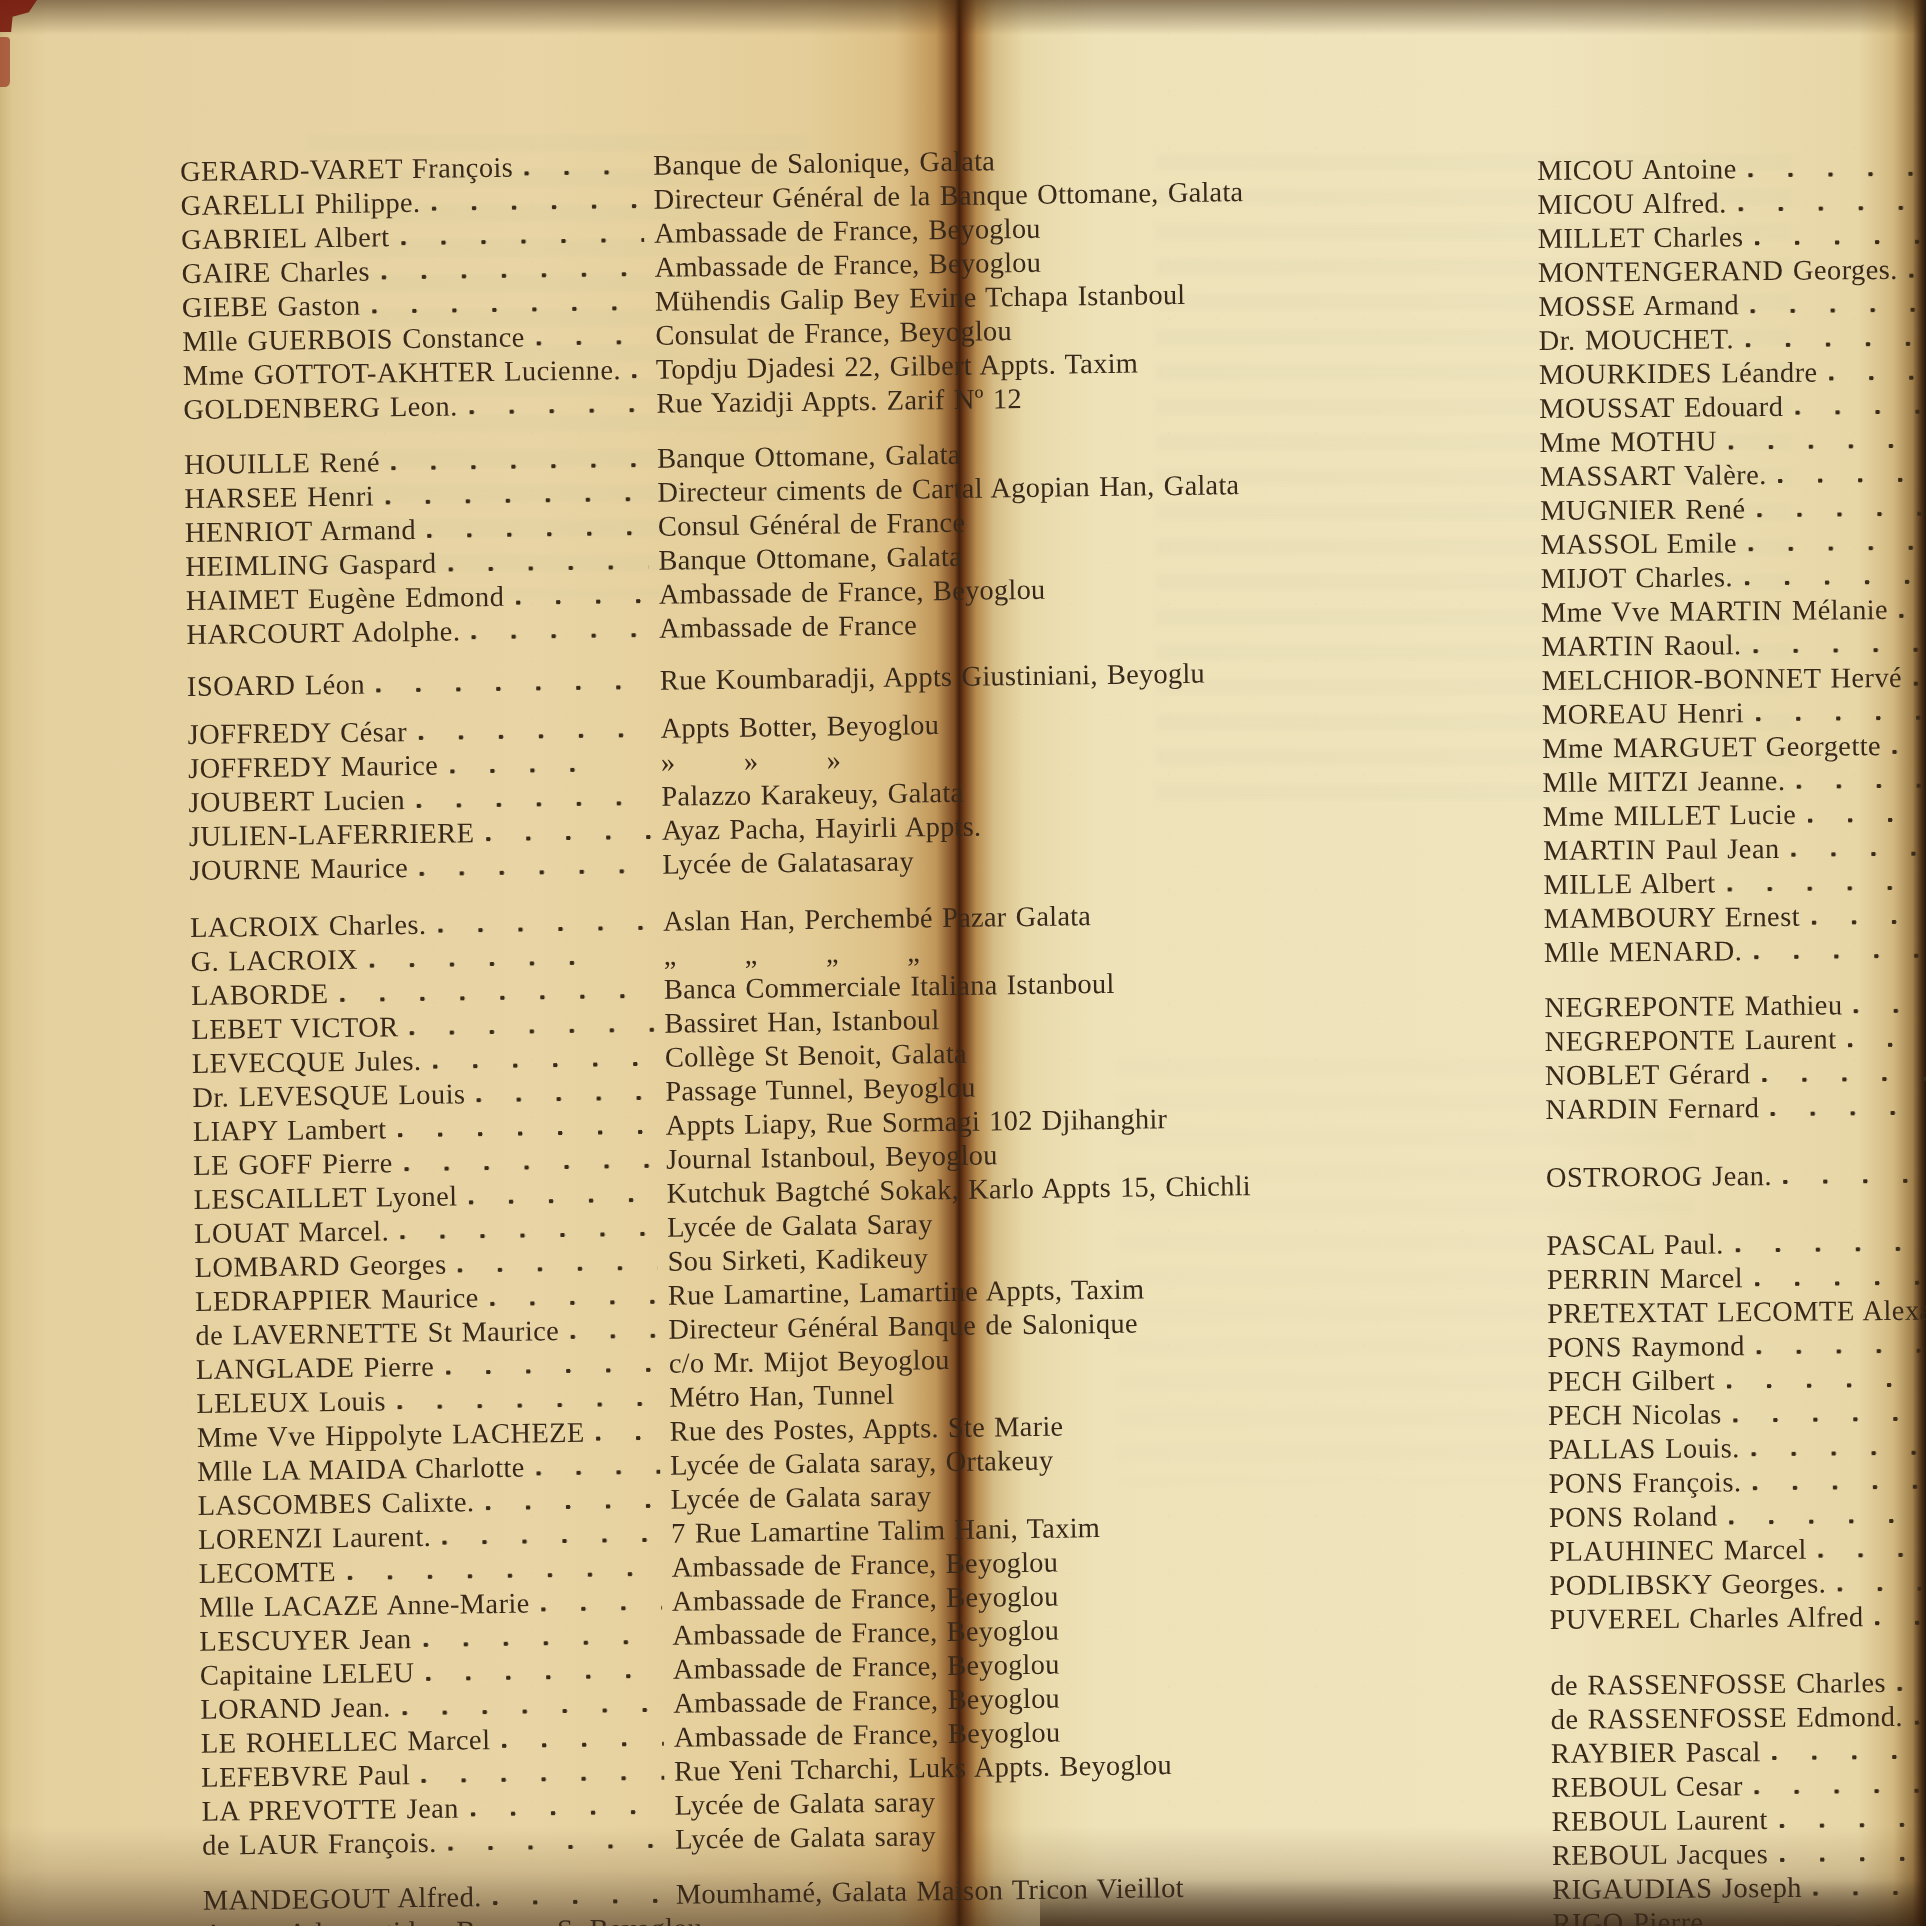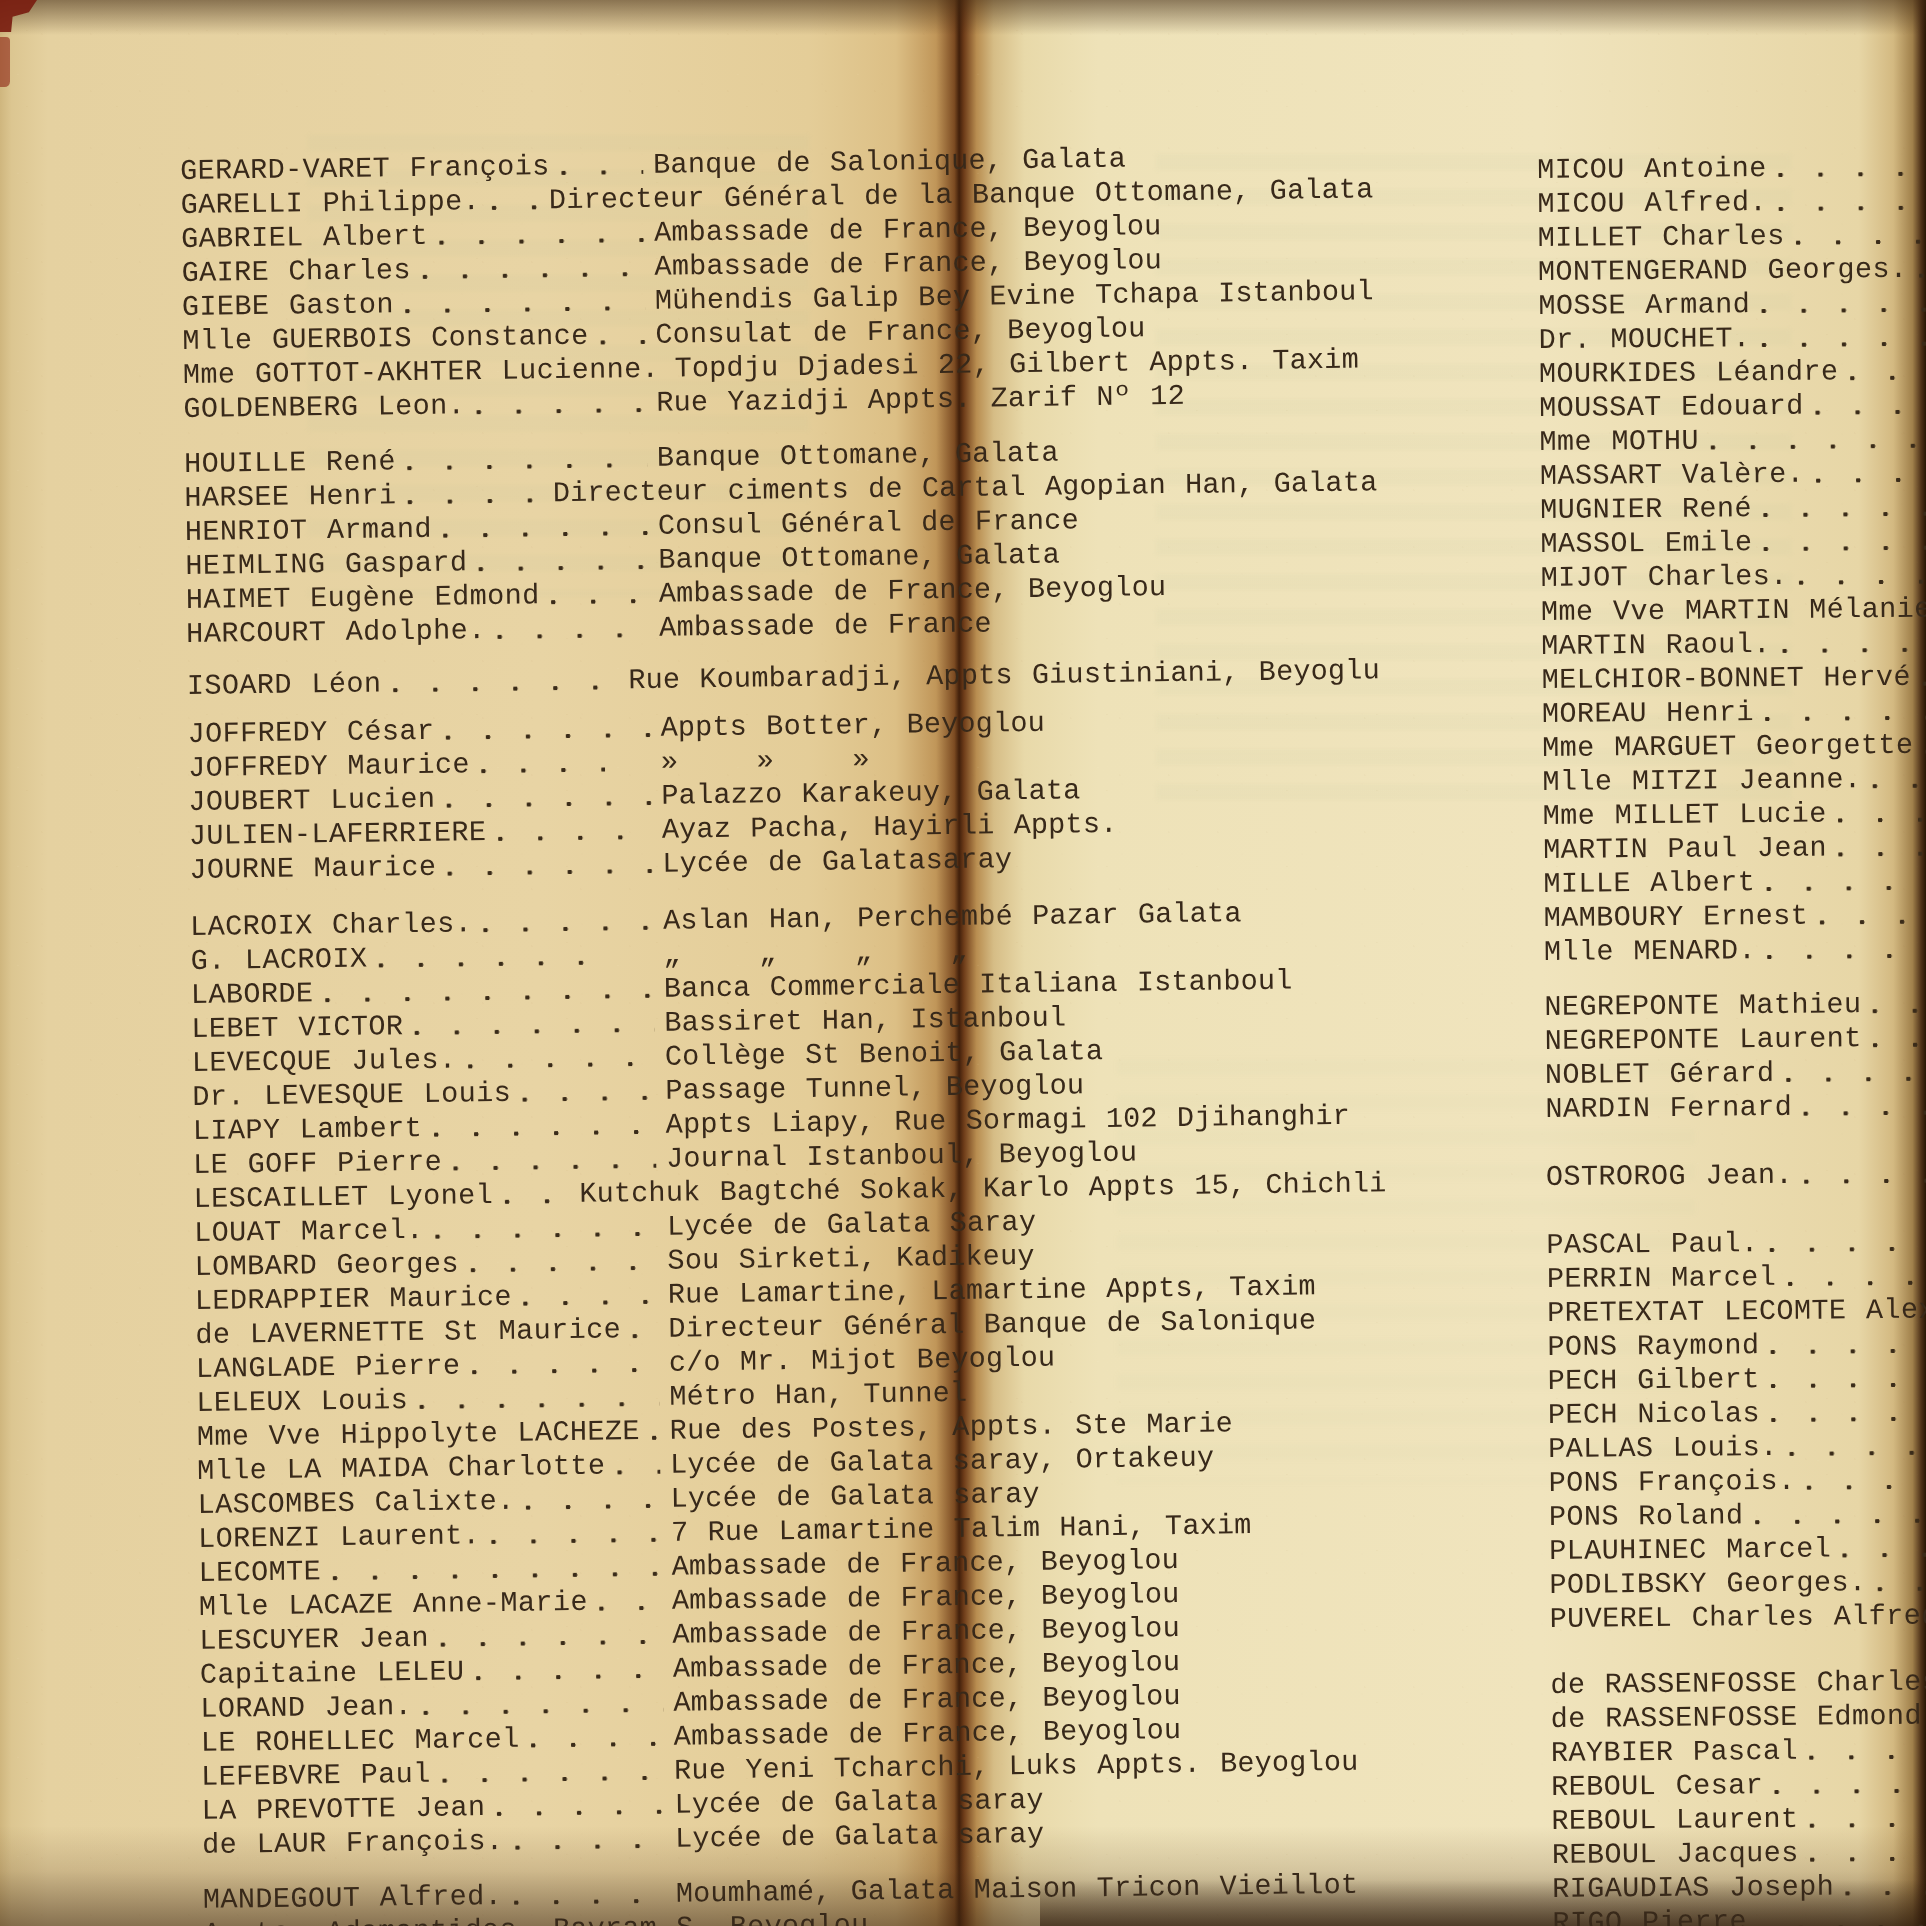--- a/index.html
+++ b/index.html
@@ -2,21 +2,21 @@
 <html style="font-size:6.2px"><head>
 <meta charset="utf-8">
 <style>
   html,body{
     margin:0; padding:0;
     width:2774px; height:2090px;
     overflow:hidden;
     background:#281605;
     font-family:"Liberation Serif","DejaVu Serif",serif;
   }
-  .stage{position:absolute; inset:0;font-family:Liberation Mono, monospace;}
+  .stage{position:absolute; inset:0;}
 
   
   .spread{
     position:absolute; inset:0;
     background:linear-gradient(to right,
       #cfb67e 0%, #dcc691 0.6%, #e5d1a0 2.5%,
       #e8d4a4 28%,
       #e4cd98 42%,
       #dcbf85 46.5%,
       #c09659 48.6%,

